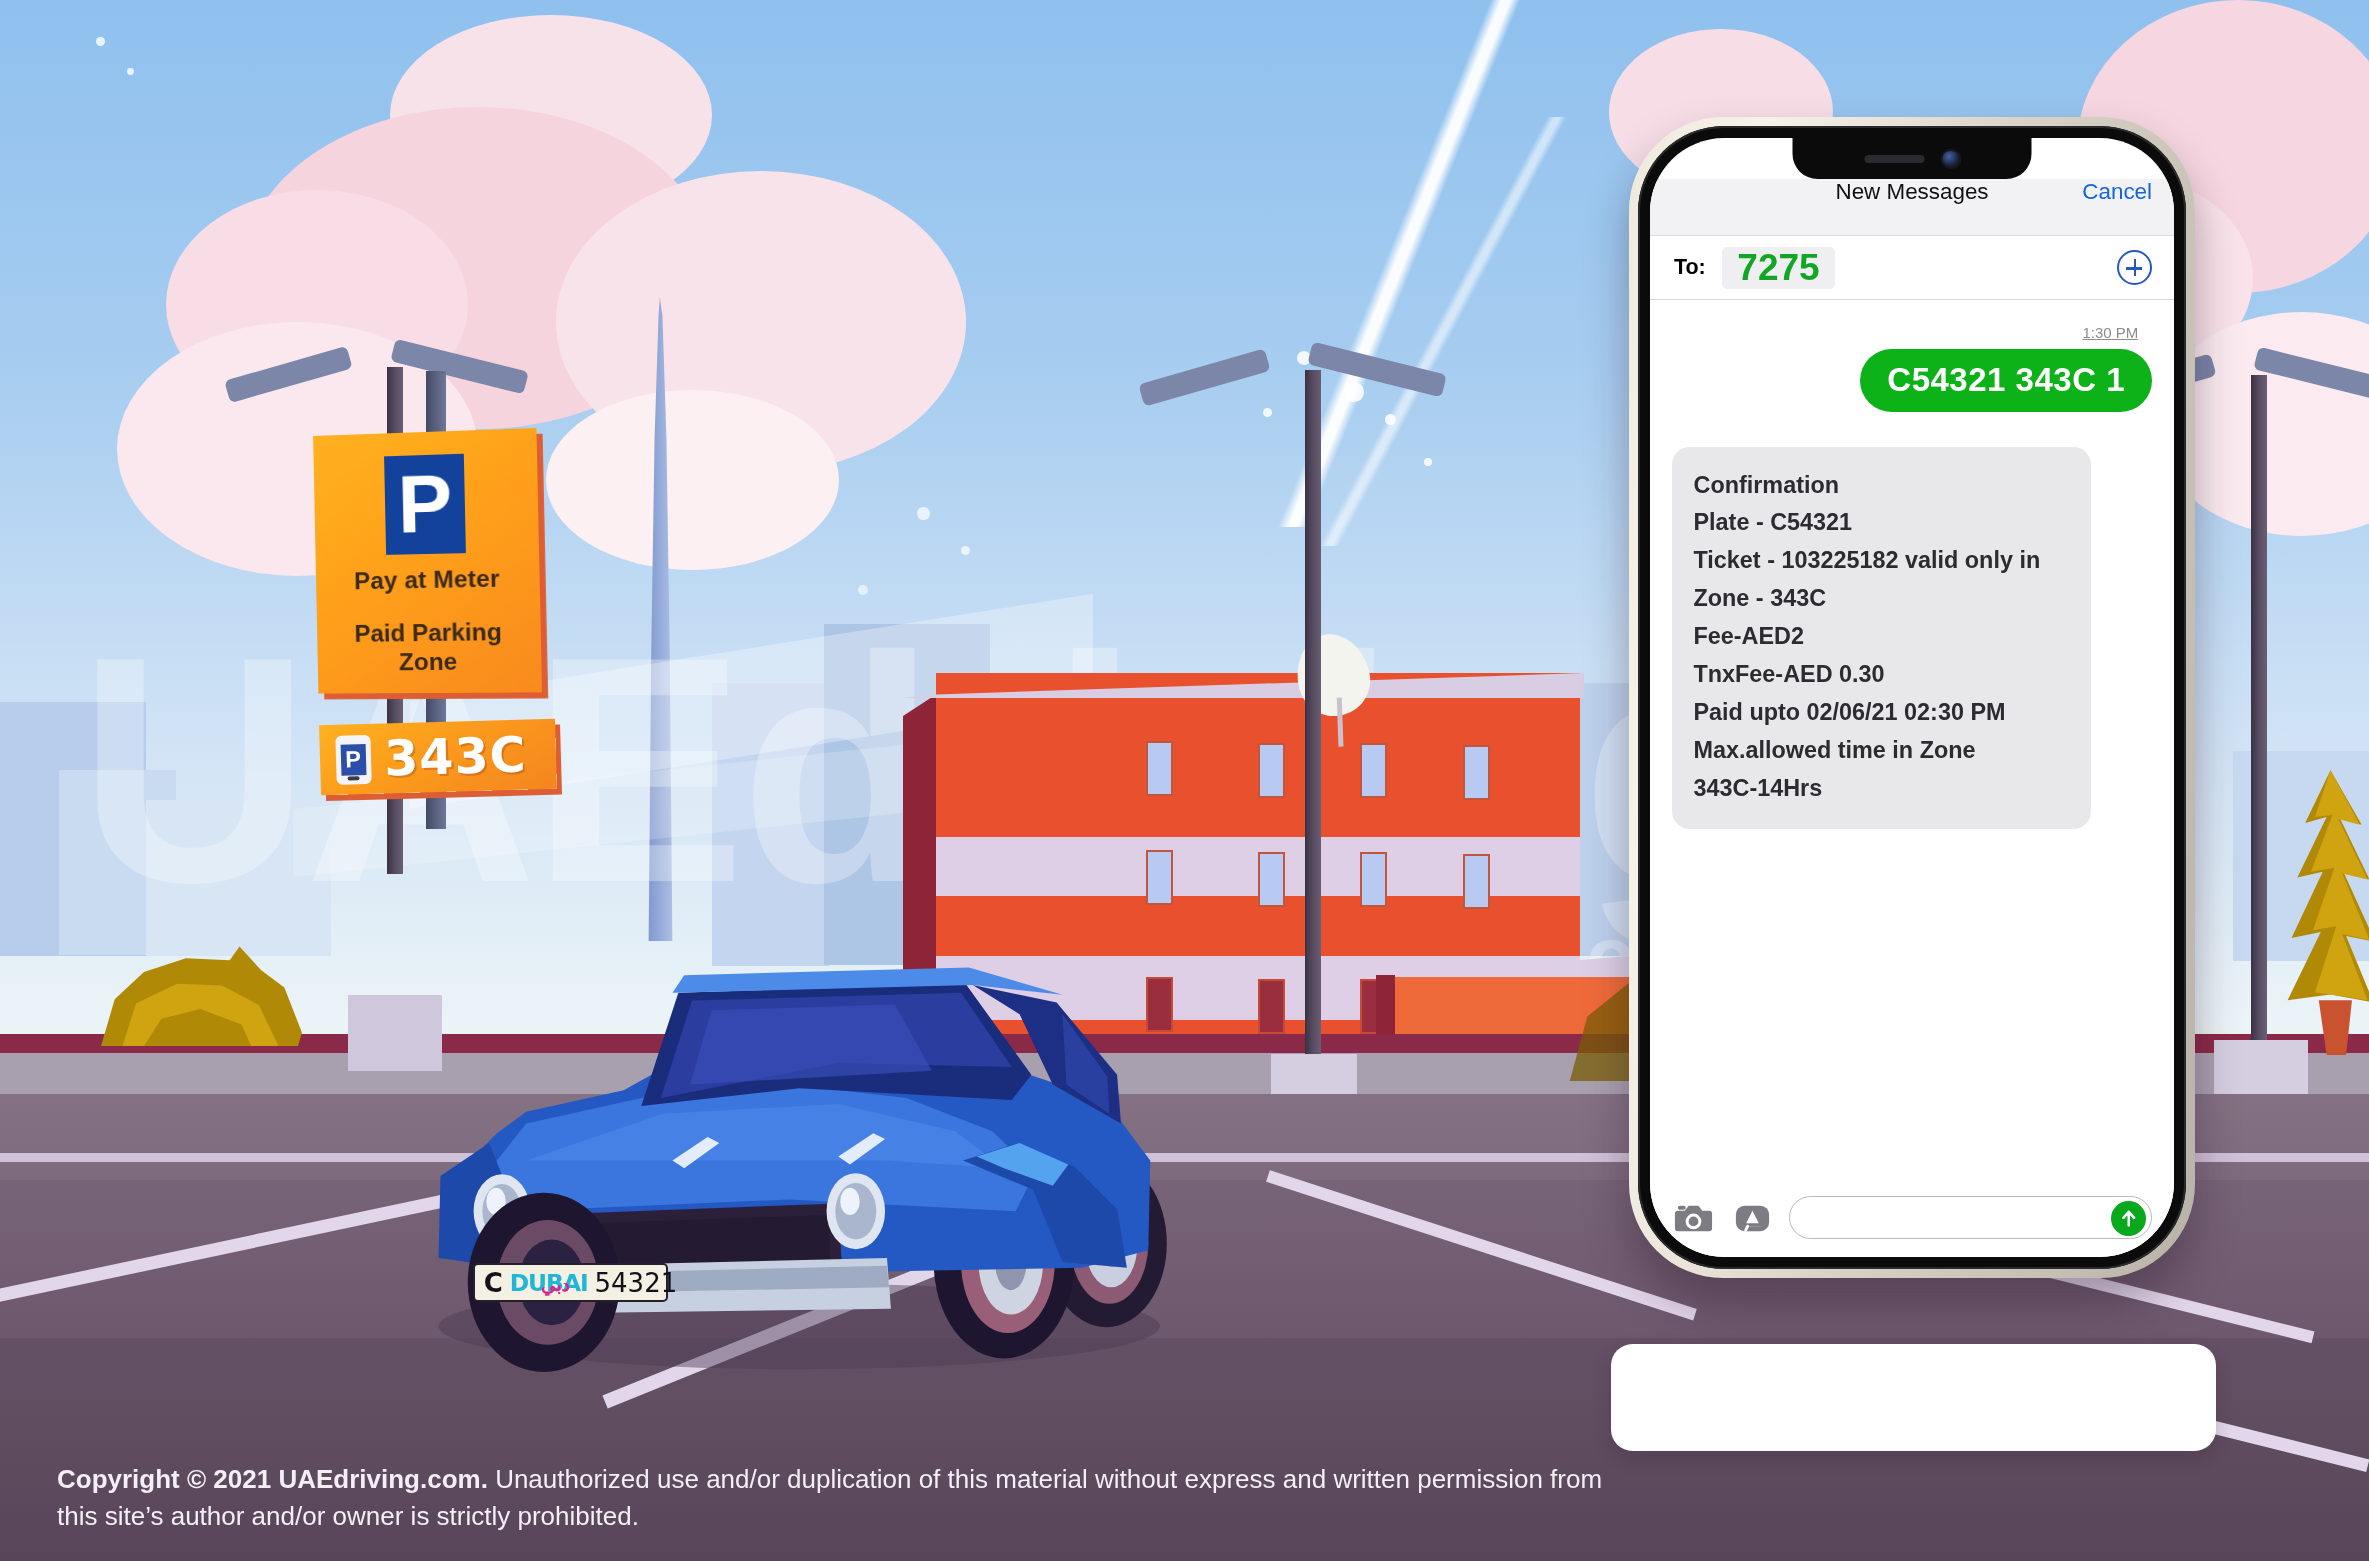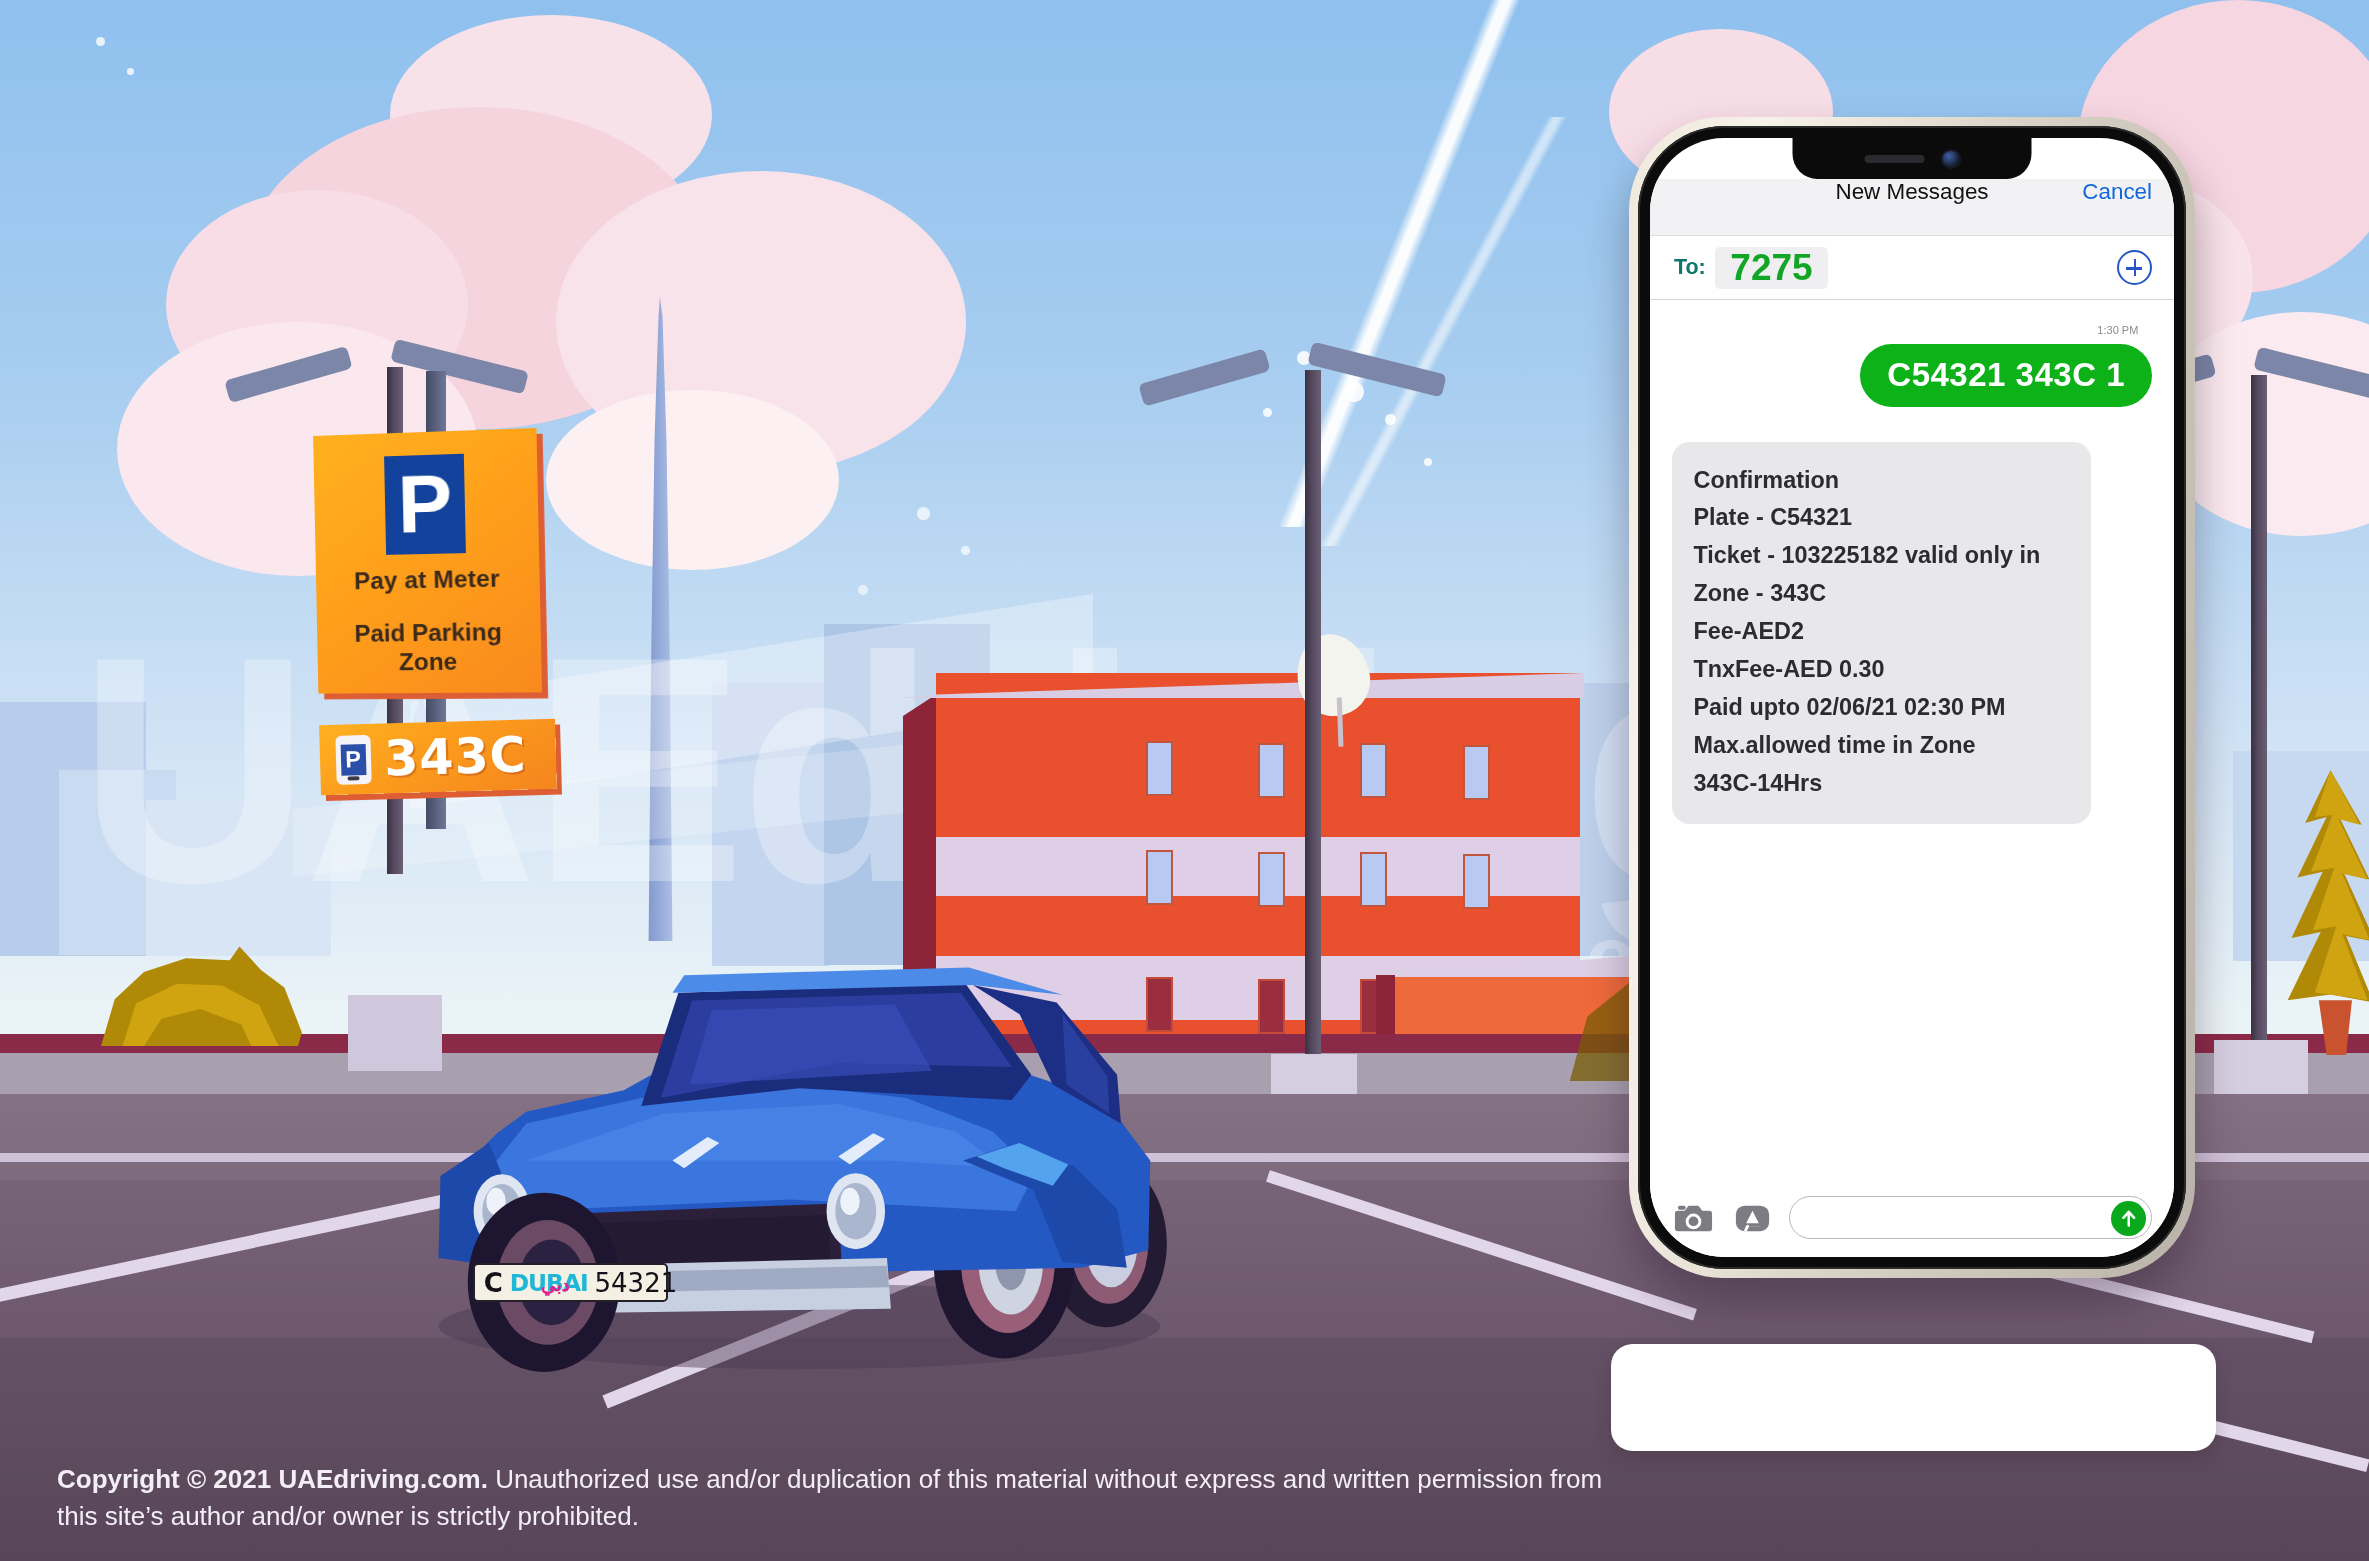--- a/index.html
+++ b/index.html
@@ -241,38 +241,38 @@
   }
   .navbar .title { font-size:22.4px; color:#111; }
   .navbar .cancel {
     position:absolute; right:21.5px; font-size:22.4px; color:#1166dd;
   }
 
   .to-row {
     height:64px; flex:none; display:flex; align-items:center;
     padding:0 21.5px 0 23.4px; border-bottom:1px solid #d7d7db; background:#fff;
   }
-  .to-row .lbl { font-size:21.5px; font-weight:bold; color:#0f766e; margin-right:9px; }
+  .to-row .lbl { font-size:21.5px; font-weight:bold; color:#000000; margin-right:16px; }
   .to-row .chip {
     background:#efeff1; border-radius:4.9px; padding:2px 15.6px;
     font-size:37px; font-weight:bold; color:#13a626; line-height:1.05;
     font-family:"Liberation Sans", sans-serif;
   }
   .to-row .plus {
     margin-left:auto; width:35px; height:35px; border-radius:50%;
     border:2.4px solid #2657c4; position:relative;
   }
   .to-row .plus::before, .to-row .plus::after {
     content:""; position:absolute; background:#2657c4;
   }
   .to-row .plus::before { left:6.8px; top:14.6px; width:16.6px; height:2.5px; }
   .to-row .plus::after  { left:14.6px; top:6.8px; width:2.5px; height:16.6px; }
 
   .thread { flex:1; padding:23.4px 21.5px 7.8px; overflow:hidden; background:#fff; }
-  .ts { text-align:right; font-size:11px; color:#8b8b90; margin-right:13.7px; margin-bottom:7.8px; }
+  .ts { text-align:right; font-size:15px; color:#8b8b90; margin-right:13.7px; margin-bottom:7.8px;text-decoration:underline; }
   .bubble-out {
     margin-left:auto; background:#0db118; color:#fff; border-radius:35px;
     padding:12.7px 27px; font-size:33px; font-weight:bold; width:max-content;
     max-width:410px; letter-spacing:0.5px;
   }
   .bubble-in {
     margin-top:35px; background:#e8e8ea; color:#2c2c30; border-radius:17.6px;
     padding:19.5px 21.5px 21.5px; width:min(419px,100%);
   }
   .bubble-in .ln { font-size:23.4px; font-weight:bold; line-height:1.62; }

